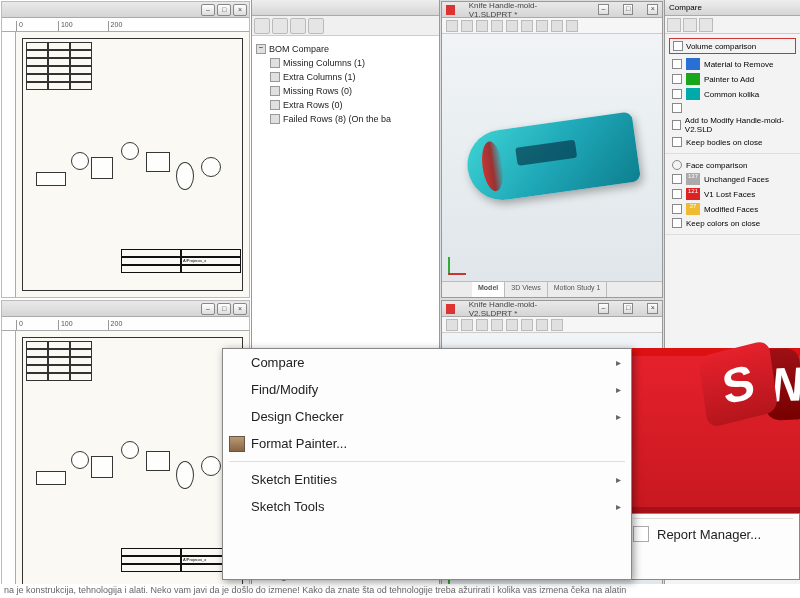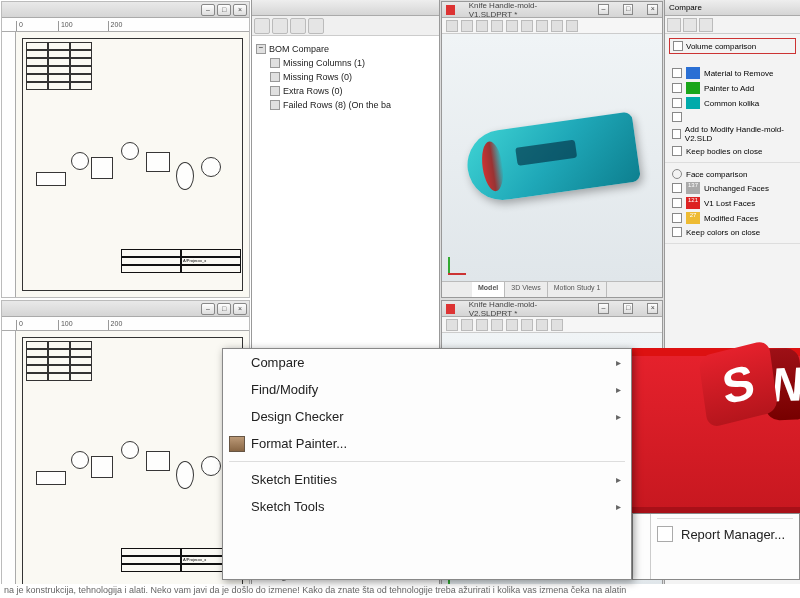--- a/index.html
+++ b/index.html
@@ -57,21 +57,21 @@
 .vp-tabs{height:16px;background:#ececec;border-top:1px solid #bbb;display:flex;font-size:7px}
 .vp-tabs .vt{padding:2px 6px;border-right:1px solid #bbb;color:#555}
 .vp-tabs .vt.active{background:#fff;font-weight:bold}
 
 
 .right-col{width:136px;background:#f3f3f3;border-left:1px solid #999;display:flex;flex-direction:column;font-size:8px}
 .right-title{height:16px;background:linear-gradient(#eee,#d5d5d5);display:flex;align-items:center;padding:0 4px;border-bottom:1px solid #aaa}
 .right-toolbar{height:18px;display:flex;gap:2px;padding:2px;border-bottom:1px solid #ccc}
 .right-toolbar .tb{width:14px;height:14px;background:#e5e5e5;border:1px solid #bbb}
 .cmp-section{padding:4px;border-bottom:1px solid #ddd}
-.cmp-header{border:1px solid #c33;padding:2px 3px;margin-bottom:12px;display:flex;align-items:center;gap:3px}
+.cmp-header{border:1px solid #c33;padding:2px 3px;margin-bottom:3px;display:flex;align-items:center;gap:3px}
 .cmp-row{display:flex;align-items:center;gap:4px;padding:1px 3px;margin:1px 0}
 .sw{width:14px;height:12px;display:inline-block}
 .sw.blue{background:#2a6fd4}
 .sw.green{background:#1aa61a}
 .sw.teal{background:#0aa}
 .sw.grey{background:#aaa}
 .sw.red{background:#d22}
 .sw.yellow{background:#eb3}
 .chk{width:10px;height:10px;border:1px solid #888;background:#fff;display:inline-block}
 
@@ -87,21 +87,21 @@
 .cubeface{position:absolute;width:72px;height:72px;border-radius:12px;display:flex;align-items:center;justify-content:center;font-size:48px;font-weight:bold;color:#fff;font-family:Arial}
 .cubeface.front{background:linear-gradient(#e5212c,#b5151c);transform:skewY(-6deg);z-index:2}
 .cubeface.side{background:linear-gradient(#9e1016,#700);transform:skewY(6deg) translateX(60px);z-index:1;width:40px}
 
 .menu-panel{position:absolute;left:0;top:0;width:410px;height:232px;background:#fdfdfd;border:1px solid #888;box-shadow:2px 2px 8px rgba(0,0,0,0.4);z-index:22}
 .menu-item{display:flex;align-items:center;gap:8px;padding:6px 12px 6px 28px;font-size:13px;color:#222;position:relative}
 .menu-item .sub{position:absolute;right:10px;color:#666;font-size:10px}
 .menu-item .mi-icon{position:absolute;left:6px;width:16px;height:16px}
 .menu-sep{height:1px;background:#ddd;margin:4px 6px}
 
-.lower-panels{position:absolute;left:410px;top:165px;right:0;height:67px;background:#fdfdfd;border:1px solid #888;display:flex}
+.lower-panels{position:absolute;left:386px;top:165px;right:0;height:67px;background:#fdfdfd;border:1px solid #888;display:flex}
 .lower-left{width:18px;border-right:1px solid #ccc}
 .lower-right{flex:1;display:flex;flex-direction:column}
 .lower-item{padding:4px 10px 4px 30px;font-size:13px;color:#222;position:relative}
 .lower-item .mi-icon{position:absolute;left:6px;top:3px;width:16px;height:16px;background:#fff;border:1px solid #aaa}
 
 .footer-text{position:absolute;bottom:0;left:0;right:0;height:14px;font-size:9px;color:#666;background:#fff;padding:1px 4px;white-space:nowrap;overflow:hidden}
 </style>
 </head>
 <body>
 
@@ -256,20 +256,23 @@
       <div class="tb"></div>
       <div class="tb"></div>
       <div class="tb"></div>
     </div>
     <div class="tree">
       <div class="n root">
           <span>BOM Compare</span>
         </div>
       <div class="n l1">
           <span>Missing Columns (1)</span>
+        </div>
+      <div class="n l1">
+          <span>Extra Columns (1)</span>
         </div>
       <div class="n l1">
           <span>Missing Rows (0)</span>
         </div>
       <div class="n l1">
           <span>Extra Rows (0)</span>
         </div>
       <div class="n l1">
           <span>Failed Rows (8) (On the ba</span>
         </div>

